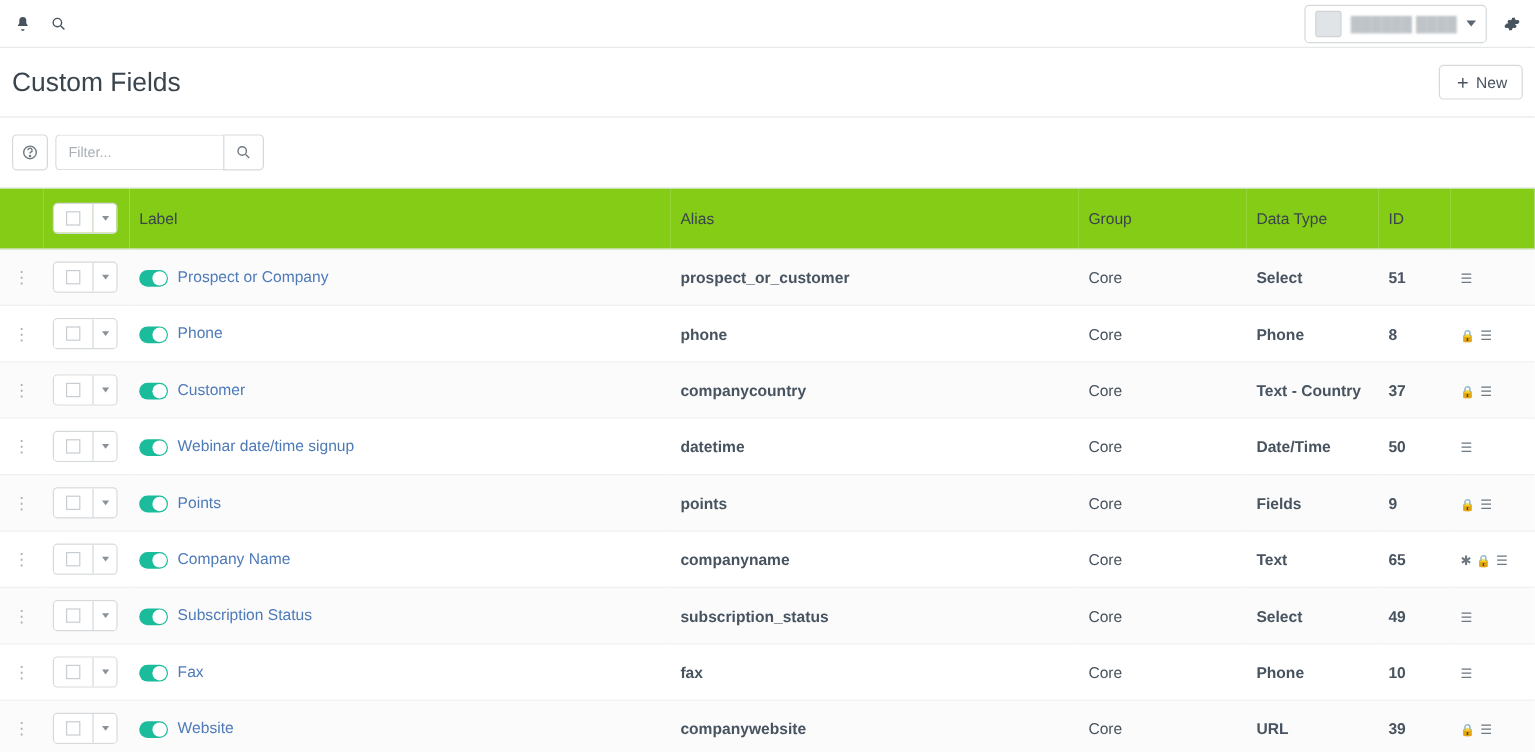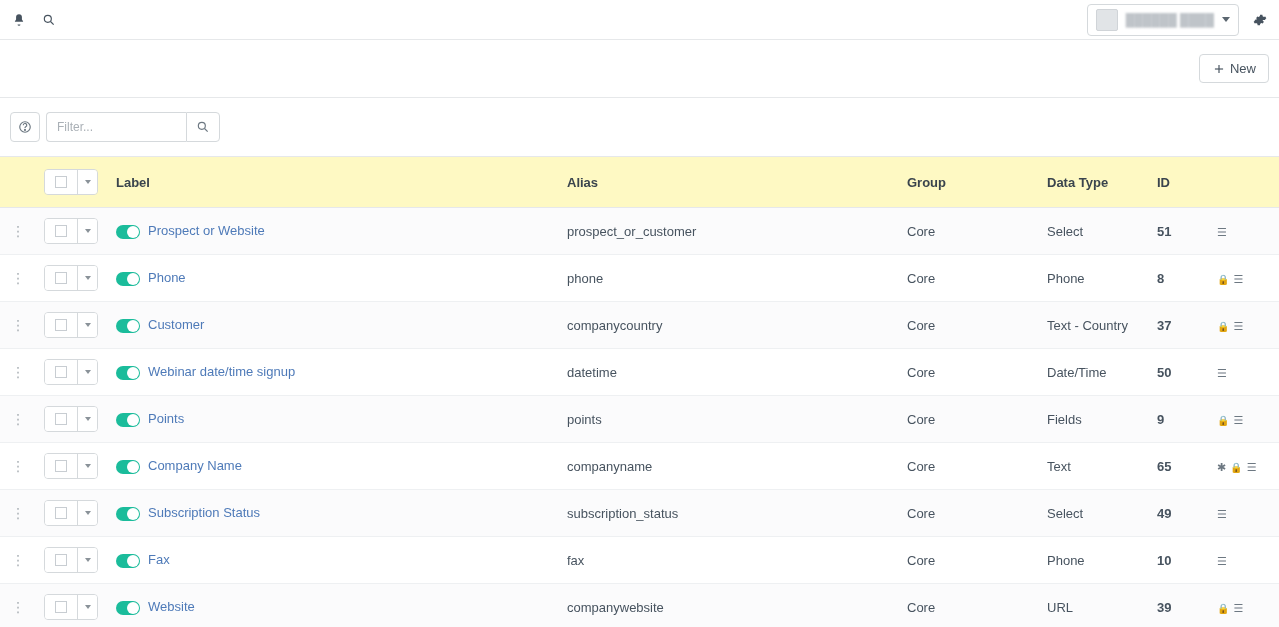--- a/index.html
+++ b/index.html
@@ -55,34 +55,34 @@
     font-size:12px; color:#8a9299;
   }
   .search-input::placeholder { color:#aab0b6; }
   .search-btn {
     height:30px; width:34px; border:1px solid #d5d9dc; border-radius:0 4px 4px 0;
     background:#fff; display:flex; align-items:center; justify-content:center; cursor:pointer;
   }
 
   table.data { width:100%; border-collapse: collapse; }
   table.data th {
-    text-align:left; font-weight:700; font-size:13px; color:#3a444d;
+    text-align:left; font-weight:400; font-size:13px; color:#3a444d;
     padding: 12px 8px; border-top:1px solid #e6e8ea; border-bottom:1px solid #e6e8ea;
-    background:#fef9c3;
+    background:#84cc16;
   }
   table.data td {
     padding: 10px 8px; border-bottom:1px solid #eef0f2; vertical-align:middle;
   }
   tbody tr:nth-child(odd) { background:#fbfbfc; }
   .col-drag { width:36px; text-align:center; }
   .col-check { width:72px; }
   .col-label { }
-  .col-alias { width:340px; }
+  .col-alias { width:340px;font-weight:bold; }
   .col-group { width:140px; }
-  .col-dtype { width:110px; }
+  .col-dtype { width:110px;font-weight:bold; }
   .col-id { width:60px;font-weight:bold; }
   .col-icons { width:70px; text-align:left; padding-right:14px; }
 
   .drag-handle { color:#aab0b6; cursor:grab; font-size:14px; }
   .check-wrap {
     display:flex; border:1px solid #d5d9dc; border-radius:4px; overflow:hidden; width:54px; height:26px;
   }
   .check-box { flex:1; display:flex; align-items:center; justify-content:center; background:#fff; }
   .check-cb { width:12px; height:12px; border:1px solid #c8cdd2; background:#fff; }
   .check-dd { width:20px; display:flex; align-items:center; justify-content:center; border-left:1px solid #d5d9dc; background:#fff; cursor:pointer; }
@@ -130,20 +130,21 @@
     </div>
     <span class="icon-btn">
       <svg class="ico" viewBox="0 0 24 24" fill="#47535f">
           <path d="M12 8a4 4 0 1 0 0 8 4 4 0 0 0 0-8zm9 4a7 7 0 0 0-.1-1.2l2-1.6-2-3.4-2.4 1a7 7 0 0 0-2-1.2l-.4-2.6h-4l-.4 2.6a7 7 0 0 0-2 1.2l-2.4-1-2 3.4 2 1.6A7 7 0 0 0 3 12c0 .4 0 .8.1 1.2l-2 1.6 2 3.4 2.4-1c.6.5 1.3.9 2 1.2l.4 2.6h4l.4-2.6c.7-.3 1.4-.7 2-1.2l2.4 1 2-3.4-2-1.6c.1-.4.1-.8.1-1.2z"></path>
         </svg>
     </span>
   </div>
 </div>
 
 <div class="page-header">
+  <div class="page-title">Custom Fields</div>
   <button class="new-btn">
     <svg class="ico" viewBox="0 0 24 24" fill="none" stroke="#47535f" stroke-width="2">
         <line x1="12" y1="5" x2="12" y2="19"></line>
         <line x1="5" y1="12" x2="19" y2="12"></line>
       </svg>
     <span>New</span>
   </button>
 </div>
 
 <div class="toolbar">
@@ -193,21 +194,21 @@
         <td class="col-check">
           <div class="check-wrap">
             <div class="check-box">
               <span class="check-cb"></span>
             </div>
             <div class="check-dd">
               <span class="mini-caret"></span>
             </div>
           </div>
         </td>
-        <td class="col-label"><span class="toggle"></span><a class="link">Prospect or Website</a></td>
+        <td class="col-label"><span class="toggle"></span><a class="link">Prospect or Company</a></td>
         <td class="col-alias">prospect_or_customer</td>
         <td class="col-group">Core</td>
         <td class="col-dtype">Select</td>
         <td class="col-id">51</td>
         <td class="col-icons">
           <div class="row-icons">
             <span class="ic-list"></span>
           </div>
         </td>
       </tr>

